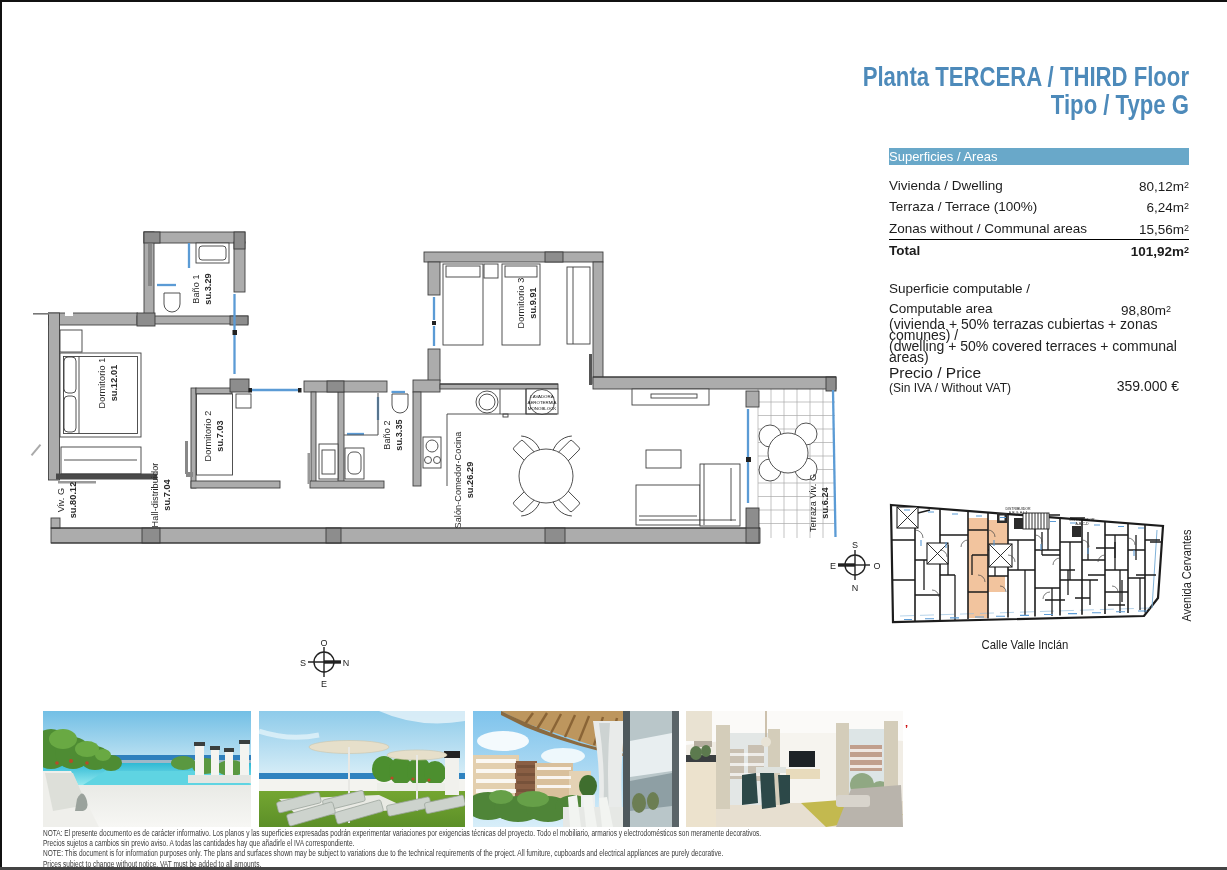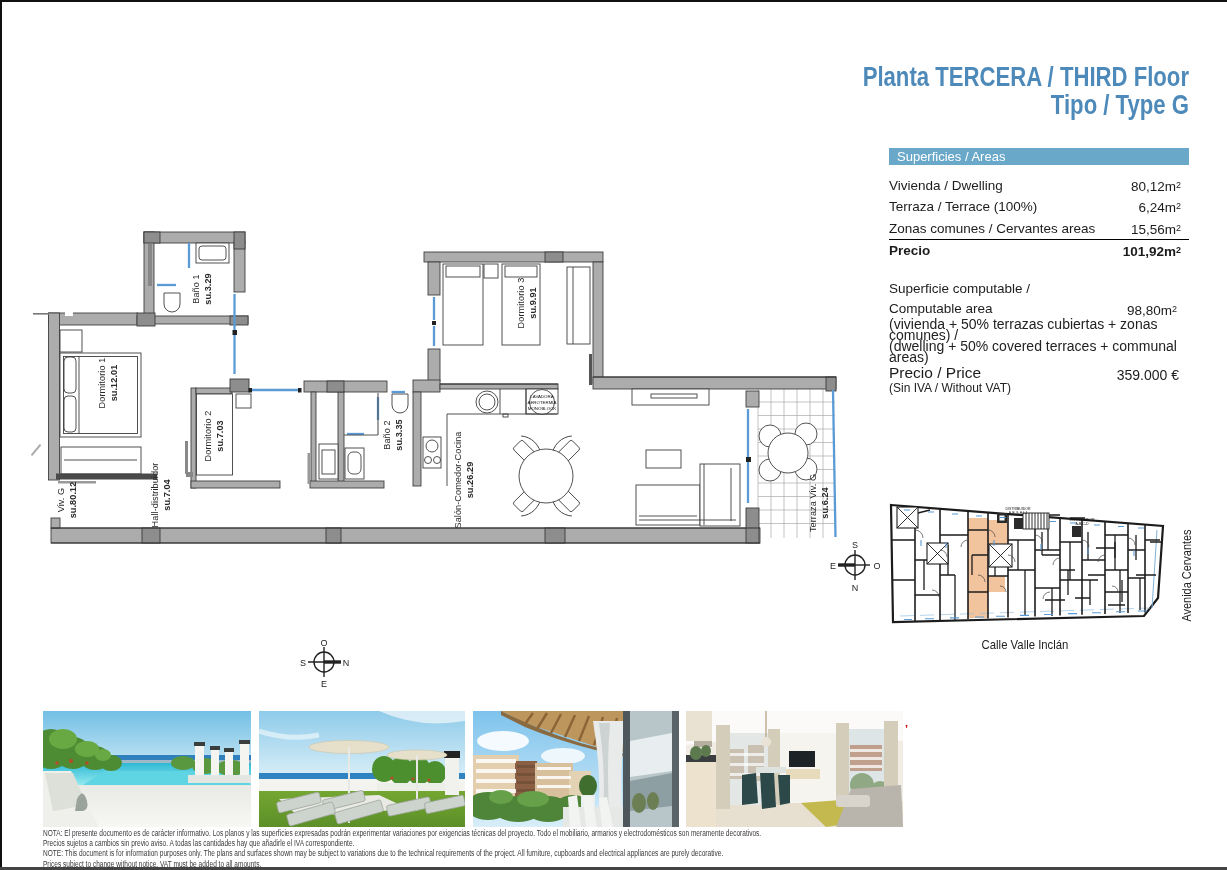--- a/index.html
+++ b/index.html
@@ -1,45 +1,45 @@
 <!DOCTYPE html>
 <html><head><meta charset="utf-8">
 <style>
 html,body{margin:0;padding:0}
 .page{position:relative;width:1227px;height:870px;background:#fff;overflow:hidden;
   font-family:"Liberation Sans",sans-serif}
 .abs{position:absolute}
 .title{position:absolute;right:38px;top:63px;text-align:right;color:#4d8aba;font-weight:bold;font-size:27px;line-height:28px;transform:scaleX(0.82);transform-origin:100% 0}
 .tbl{position:absolute;left:889px;top:148px;width:300px;font-size:13.5px;color:#1c1c1c}
-.tblhead{background:#69a8c9;color:#fff;font-size:13px;height:17px;line-height:17px;padding-left:8px}
+.tblhead{background:#69a8c9;color:#fff;font-size:13px;height:17px;line-height:17px;padding-left:0}
 .row{position:relative;height:21.3px;line-height:21.3px}
-.row .v{position:absolute;right:8px;top:0}
+.row .v{position:absolute;right:0;top:0}
 .sup2{font-size:9px;vertical-align:3px}
 .small{font-size:14px;line-height:11px;color:#222}
 .disc{position:absolute;left:43px;top:828px;font-size:8.3px;line-height:10.2px;color:#3a3a3a;white-space:nowrap;transform:scaleX(0.79);transform-origin:0 0}
 .photo{position:absolute;top:711px;height:116px;overflow:hidden}
 </style></head>
 <body>
 <div class="page">
 <div class="abs" style="left:0;top:0;width:1227px;height:2px;background:#111"></div>
 <div class="abs" style="left:0;top:0;width:2px;height:870px;background:#111"></div>
 <div class="abs" style="left:0;top:867px;width:1227px;height:3px;background:#444"></div>
 
 <div class="title">Planta TERCERA / THIRD Floor<br>Tipo / Type G</div>
 
 <div class="tbl">
   <div class="tblhead">Superficies / Areas</div>
   <div class="row" style="margin-top:10px"><span>Vivienda / Dwelling</span><span class="v">80,12m<span class="sup2">2</span></span></div>
   <div class="row"><span>Terraza / Terrace (100%)</span><span class="v">6,24m<span class="sup2">2</span></span></div>
-  <div class="row"><span>Zonas comunes / Cervantes areas</span><span class="v">15,56m<span class="sup2">2</span></span></div>
+  <div class="row"><span>Zonas without / Communal areas</span><span class="v">15,56m<span class="sup2">2</span></span></div>
   <div style="border-top:1.4px solid #000;margin-top:0px"></div>
-  <div class="row" style="font-weight:bold"><span>Precio</span><span class="v">101,92m<span class="sup2">2</span></span></div>
-  <div style="position:relative;height:40px;line-height:20px;margin-top:18px">Superficie computable /<br>Computable area<span style="position:absolute;right:12px;top:20px">98,80m<span class="sup2">2</span></span></div>
+  <div class="row" style="font-weight:bold"><span>Total</span><span class="v">101,92m<span class="sup2">2</span></span></div>
+  <div style="position:relative;height:40px;line-height:20px;margin-top:18px">Superficie computable /<br>Computable area<span style="position:absolute;right:18px;top:20px">98,80m<span class="sup2">2</span></span></div>
   <div class="small">(vivienda + 50% terrazas cubiertas + zonas comunes) /<br>(dwelling + 50% covered terraces + communal areas)</div>
-  <div style="position:relative;height:20px;line-height:20px;font-size:15.5px"><span>Precio / Price</span><span style="position:absolute;right:10px;top:2px;font-size:14px">359.000 €</span></div>
+  <div style="position:relative;height:20px;line-height:20px;font-size:15.5px"><span>Precio / Price</span><span style="position:absolute;right:10px;top:13px;font-size:14px">359.000 €</span></div>
   <div class="small" style="font-size:12px">(Sin IVA / Without VAT)</div>
 </div>
 
 <svg class="abs" style="left:0;top:0" width="880" height="710" viewBox="0 0 880 710">
 <g id="plan">
 
 <g stroke="#ababab" stroke-width="0.7">
 <path d="M758,389V538M771,389V538M784,389V538M797,389V538M810,389V538M823,389V538"></path>
 <path d="M758,402H835M758,415.5H835M758,429H835M758,442.5H835M758,456H835M758,469.5H835M758,483H835M758,496.5H835M758,510H835M758,523.5H835"></path>
 </g>

